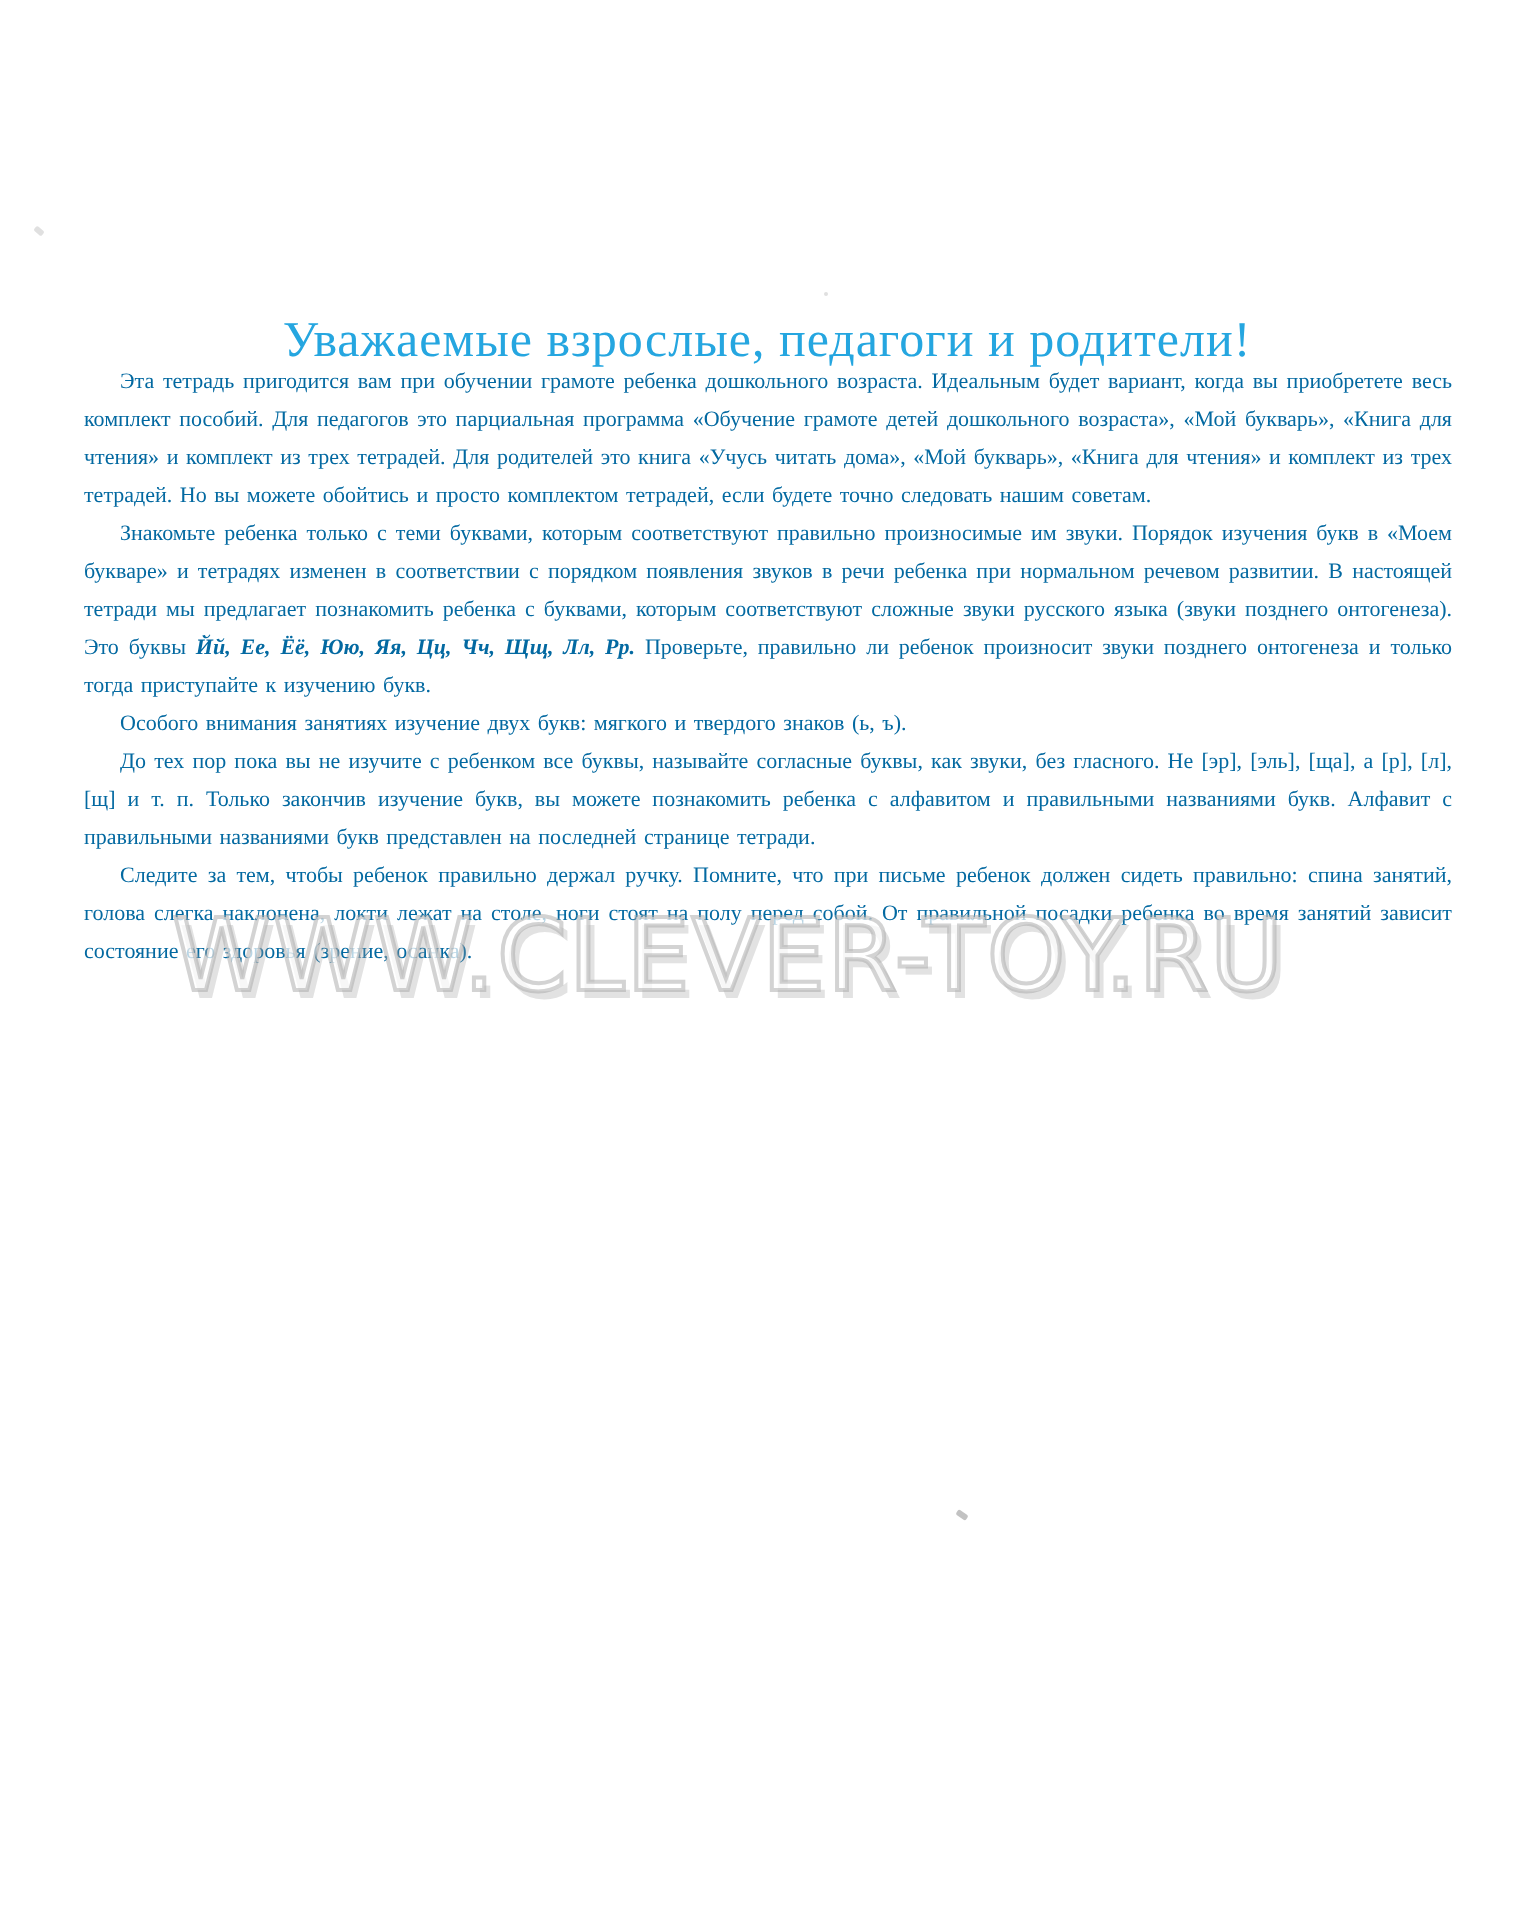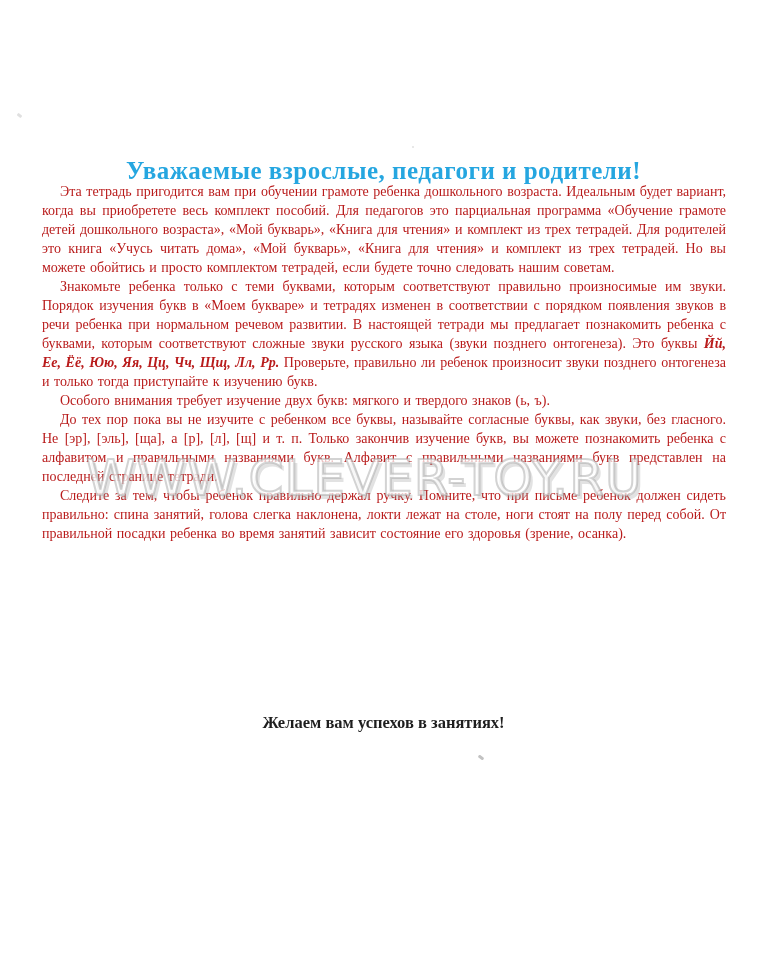--- a/index.html
+++ b/index.html
@@ -15,33 +15,33 @@
     overflow: hidden;
     font-family: "Liberation Serif", serif;
   }
   .heading {
     position: absolute;
     top: 140px;
     left: 0;
     right: 0;
     text-align: center;
     font-size: 25px;
-    font-weight: bold;
+    font-weight: normal;
     letter-spacing: 0.5px;
     color: #25a6e0;
   }
   .body-text {
     position: absolute;
     top: 182px;
     left: 42px;
     width: 684px;
-    font-size: 14px;
+    font-size: 11px;
     line-height: 19px;
     text-align: justify;
-    color: #b91c1c;
+    color: #0369a1;
     word-spacing: 1px;
   }
   .body-text p {
     margin: 0;
     text-indent: 18px;
   }
   .body-text .bold {
     font-weight: bold;
     font-style: italic;
   }
@@ -82,26 +82,25 @@
 </head>
 <body>
 
 <div class="page">
 
   <h1 class="heading" style="color: rgb(37, 166, 224);">Уважаемые взрослые, педагоги и родители!</h1>
 
   <div class="body-text">
       <p><span>Эта тетрадь пригодится вам при обучении грамоте ребенка дошкольного возраста. Идеальным будет вариант, когда вы приобретете весь комплект пособий. Для педагогов это парциальная программа «Обучение грамоте детей дошкольного возраста», «Мой букварь», «Книга для чтения» и комплект из трех тетрадей. Для родителей это книга «Учусь читать дома», «Мой букварь», «Книга для чтения» и комплект из трех тетрадей. Но вы можете обойтись и просто комплектом тетрадей, если будете точно следовать нашим советам.</span></p>
       <p><span>Знакомьте ребенка только с теми буквами, которым соответствуют правильно произносимые им звуки. Порядок изучения букв в «Моем букваре» и тетрадях изменен в соответствии с порядком появления звуков в речи ребенка при нормальном речевом развитии. В настоящей тетради мы предлагает познакомить ребенка с буквами, которым соответствуют сложные звуки русского языка (звуки позднего онтогенеза). Это буквы </span><span class="bold">Йй, Ее, Ёё, Юю, Яя, Цц, Чч, Щщ, Лл, Рр.</span><span> Проверьте, правильно ли ребенок произносит звуки позднего онтогенеза и только тогда приступайте к изучению букв.</span></p>
-      <p><span>Особого внимания требует изучение двух букв: мягкого и твердого знаков (ь, ъ).</span></p>
+      <p><span>Особого внимания занятиях изучение двух букв: мягкого и твердого знаков (ь, ъ).</span></p>
       <p><span>До тех пор пока вы не изучите с ребенком все буквы, называйте согласные буквы, как звуки, без гласного. Не [эр], [эль], [ща], а [р], [л], [щ] и т. п. Только закончив изучение букв, вы можете познакомить ребенка с алфавитом и правильными названиями букв. Алфавит с правильными названиями букв представлен на последней странице тетради.</span></p>
       <p><span>Следите за тем, чтобы ребенок правильно держал ручку. Помните, что при письме ребенок должен сидеть правильно: спина занятий, голова слегка наклонена, локти лежат на столе, ноги стоят на полу перед собой. От правильной посадки ребенка во время занятий зависит состояние его здоровья (зрение, осанка).</span></p>
     </div>
 
-  <div class="closing">Желаем вам успехов в занятиях!</div>
 
   <div class="watermark">WWW.CLEVER-TOY.RU</div>
 
   <div class="speck speck-1"></div>
   <div class="speck speck-2"></div>
   <div class="speck speck-3"></div>
 
 </div>
 
 </body></html>

